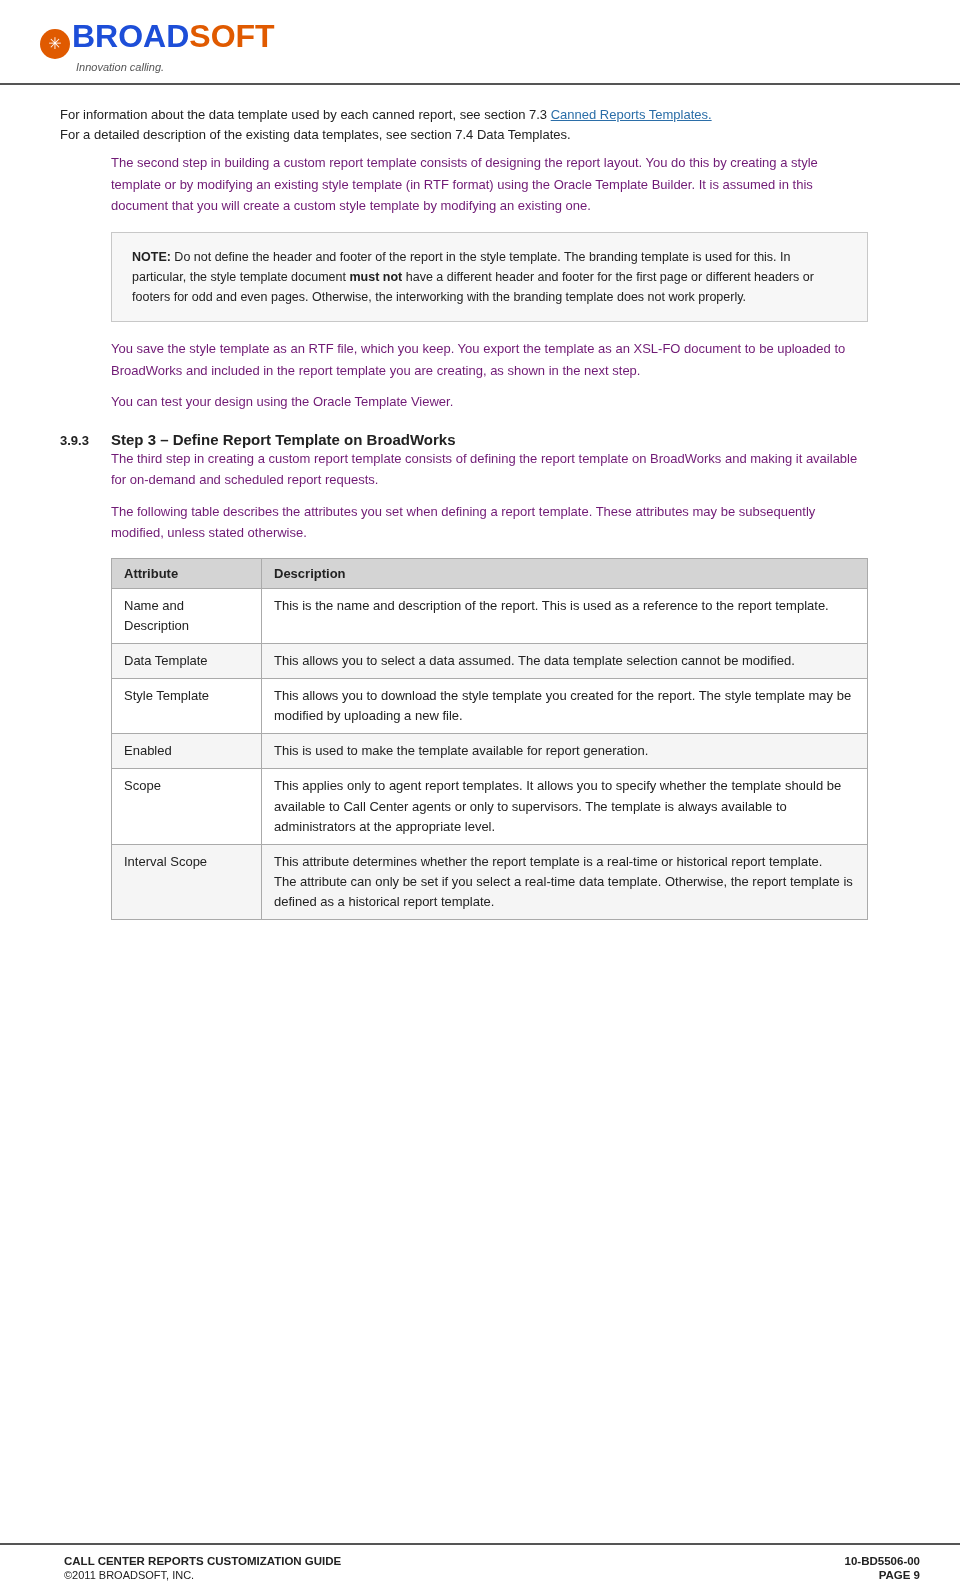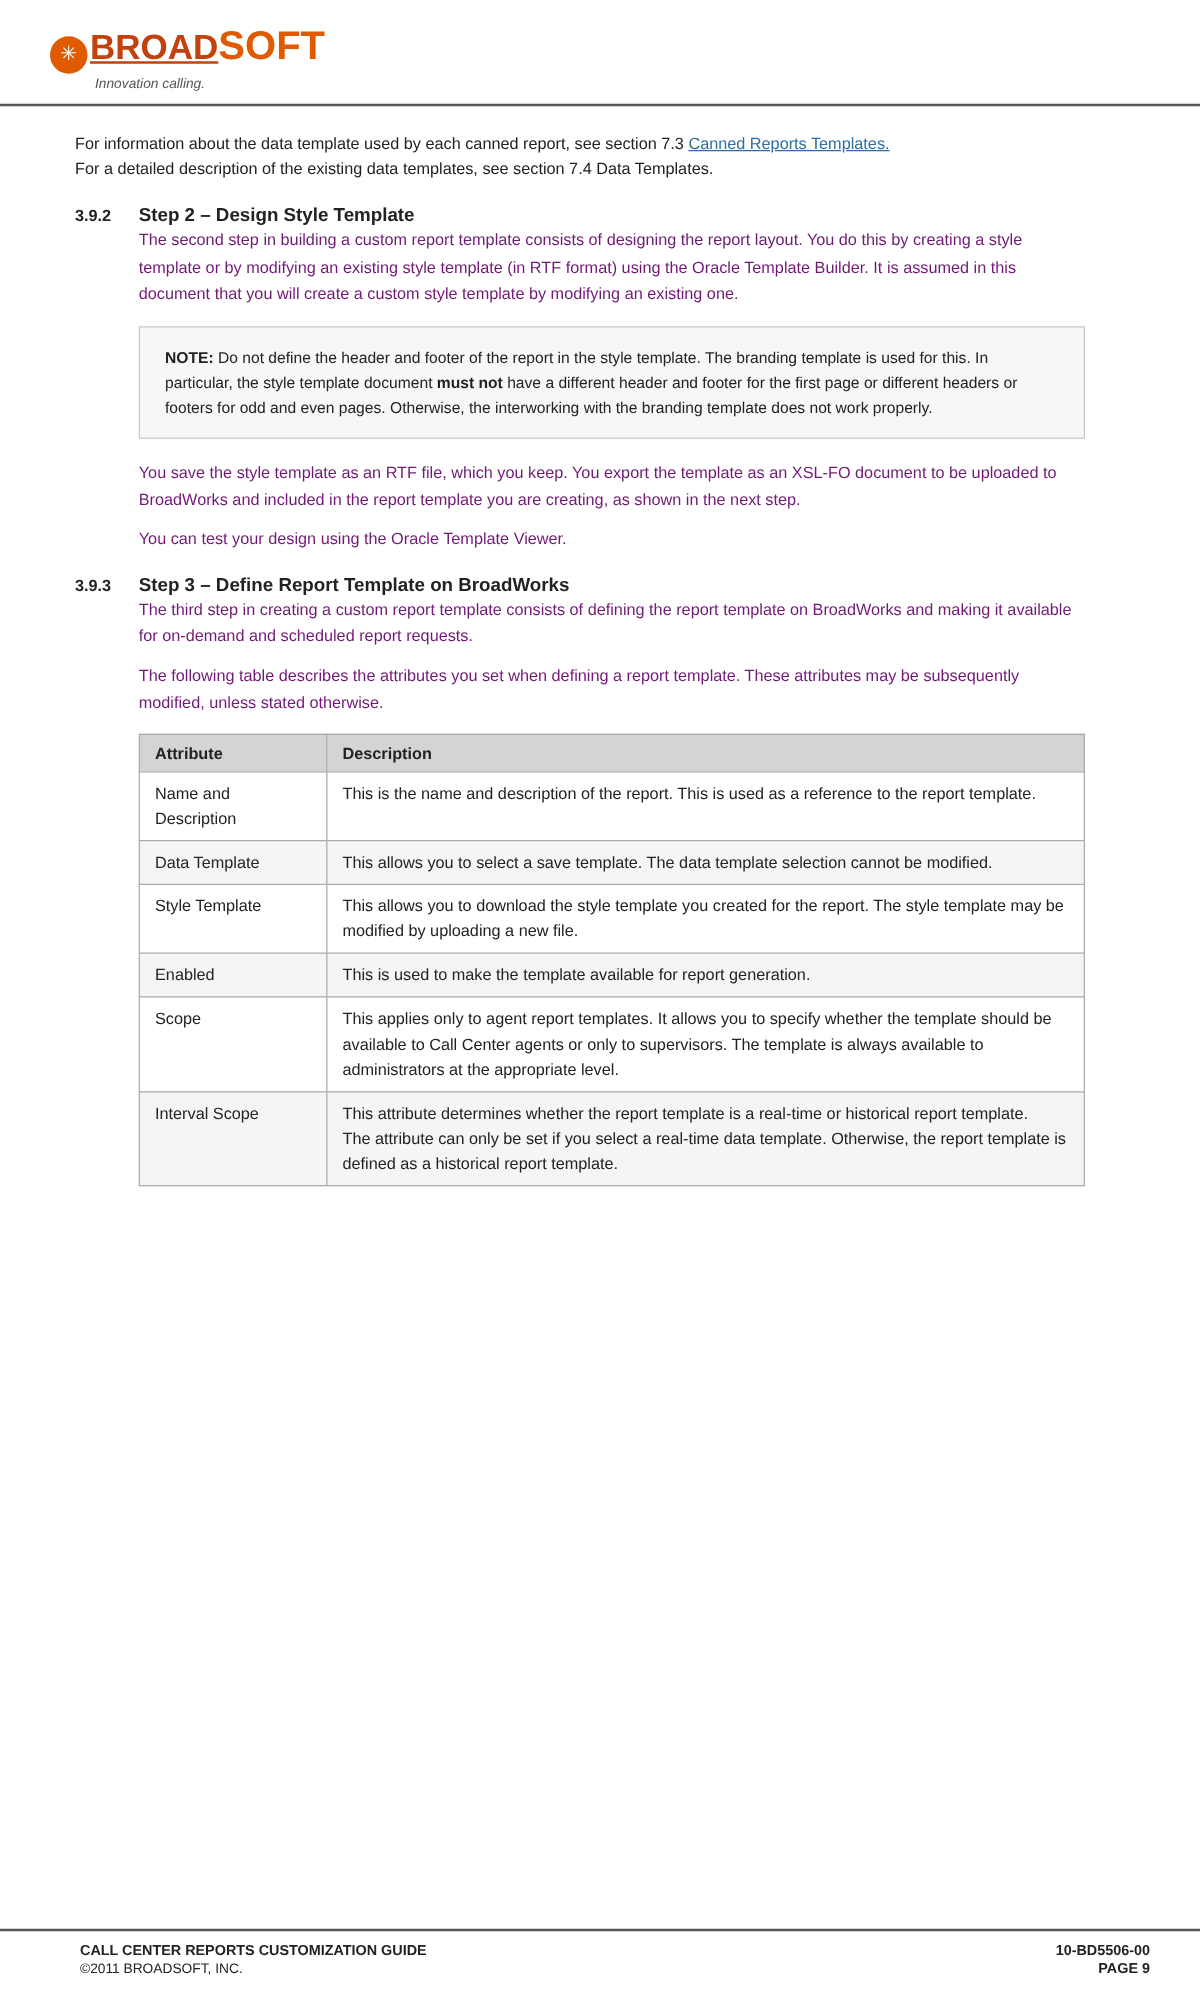--- a/index.html
+++ b/index.html
@@ -39,24 +39,23 @@
       background: #e05a00;
       border-radius: 50%;
       text-align: center;
       line-height: 30px;
       color: white;
       font-size: 16px;
       margin-right: 2px;
       vertical-align: middle;
     }
     .logo-text-broad {
-      color: #c2410c;
-      font-size: 28px;
+      color: #1d4ed8;
+      font-size: 32px;
       font-weight: 900;
-      text-decoration: underline;
     }
     .logo-text-soft {
       color: #e05a00;
       font-size: 32px;
       font-weight: 900;
     }
     .logo-tagline {
       font-size: 11px;
       color: #555;
       font-style: italic;
@@ -208,24 +207,20 @@
 
   <div class="content">
 
     <p class="intro-text">
       <span>For information about the data template used by each canned report, see section 7.3</span>
       <span class="link-text">Canned Reports Templates.</span>
       <br>
       <span>For a detailed description of the existing data templates, see section 7.4 Data Templates.</span>
     </p>
 
-    <div class="section-heading-row">
-      <span class="section-num">3.9.2</span>
-      <span class="section-title">Step 2 – Design Style Template</span>
-    </div>
 
     <div class="section-content">
       <p class="body-para">The second step in building a custom report template consists of designing the report layout. You do this by creating a style template or by modifying an existing style template (in RTF format) using the Oracle Template Builder. It is assumed in this document that you will create a custom style template by modifying an existing one.</p>
 
       <div class="note-box">
         <span class="note-label">NOTE:</span><span> Do not define the header and footer of the report in the style template.  The branding template is used for this.  In particular, the style template document </span><span class="note-bold">must not</span><span> have a different header and footer for the first page or different headers or footers for odd and even pages. Otherwise, the interworking with the branding template does not work properly.</span>
       </div>
 
       <p class="body-para">You save the style template as an RTF file, which you keep.  You export the template as an XSL-FO document to be uploaded to BroadWorks and included in the report template you are creating, as shown in the next step.</p>
       <p class="body-para">You can test your design using the Oracle Template Viewer.</p>
@@ -247,21 +242,21 @@
             <th>Description</th>
           </tr>
         </thead>
         <tbody id="table-body">
         <tr>
               <td>Name and Description</td>
               <td>This is the name and description of the report.  This is used as a reference to the report template.</td>
             </tr>
             <tr>
               <td>Data Template</td>
-              <td>This allows you to select a save template.  The data template selection cannot be modified.</td>
+              <td>This allows you to select a data assumed.  The data template selection cannot be modified.</td>
             </tr>
             <tr>
               <td>Style Template</td>
               <td>This allows you to download the style template you created for the report. The style template may be modified by uploading a new file.</td>
             </tr>
             <tr>
               <td>Enabled</td>
               <td>This is used to make the template available for report generation.</td>
             </tr>
             <tr>

